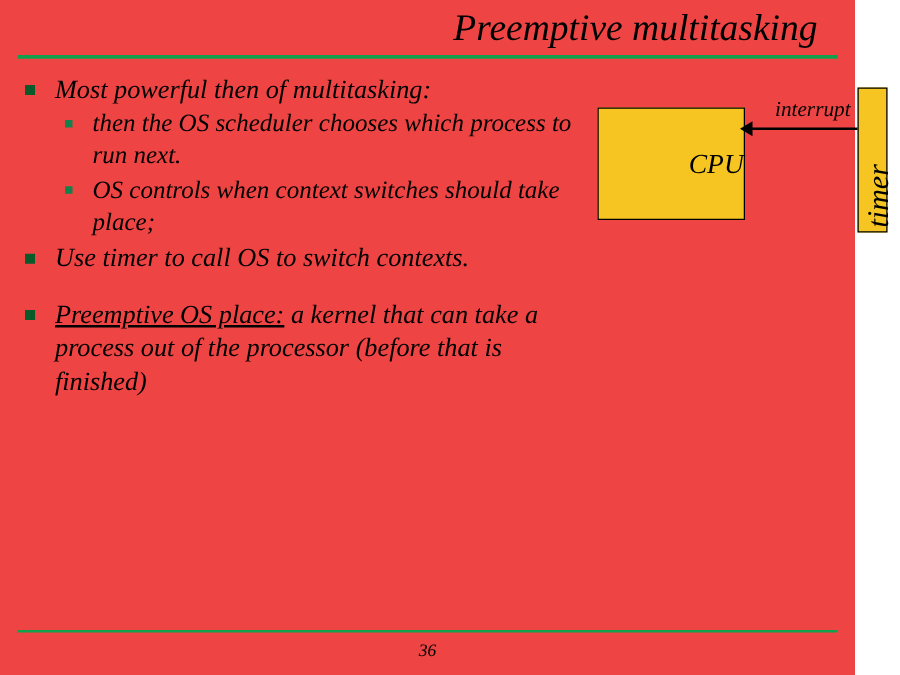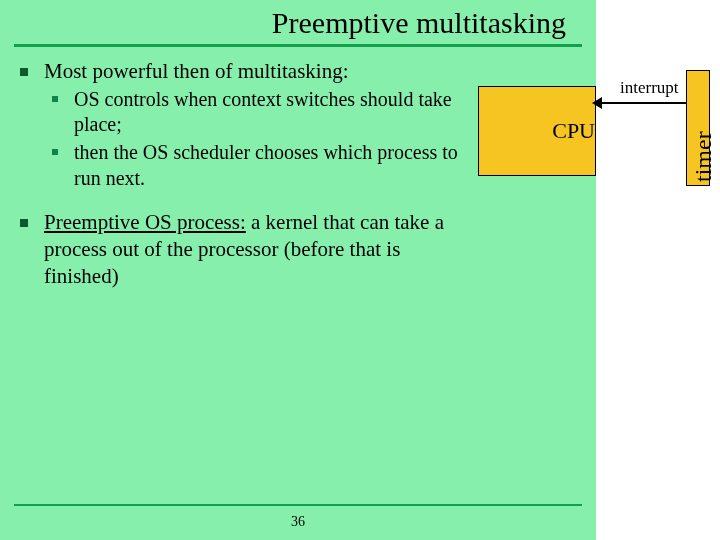--- a/index.html
+++ b/index.html
@@ -1,21 +1,22 @@
 <!DOCTYPE html>
 <html><head>
 <meta charset="utf-8">
 <style>
   * { box-sizing: border-box; margin: 0; padding: 0; }
   html, body { width: 720px; height: 540px; background: #fff; font-family: "Times New Roman", Times, serif; color: #000; }
   .slide {
     position: relative;
-    width: 596px;
+    width: 684px;
     height: 540px;
-    background: #86efac;
+    background: #ef4444;
+    font-style: italic;
   }
   .title {
     position: absolute;
     top: 6px;
     left: 0;
     right: 10px;
     text-align: right;
     font-size: 30px;
     color: #000;
     padding-right: 20px;
@@ -112,26 +113,27 @@
 <div class="slide">
 
   <div class="title">Preemptive multitasking</div>
   <hr class="rule">
 
   <div class="body">
     <ul class="lvl1">
       <li>
         <span>Most powerful then of multitasking:</span>
         <ul class="lvl2">
+          <li>then the OS scheduler chooses which process to run next.</li>
           <li>OS controls when context switches should take place;</li>
-          <li>then the OS scheduler chooses which process to run next.</li>
         </ul>
       </li>
+      <li>Use timer to call OS to switch contexts.</li>
       <li class="gap">
-        <span class="underline">Preemptive OS process:</span><span> a kernel that can take a process out of the processor (before that is finished)</span>
+        <span class="underline">Preemptive OS place:</span><span> a kernel that can take a process out of the processor (before that is finished)</span>
       </li>
     </ul>
   </div>
 
   <div class="cpu-box">
     <span>CPU</span>
   </div>
 
   <div class="timer-box"></div>
   <div class="timer-text">timer</div>

